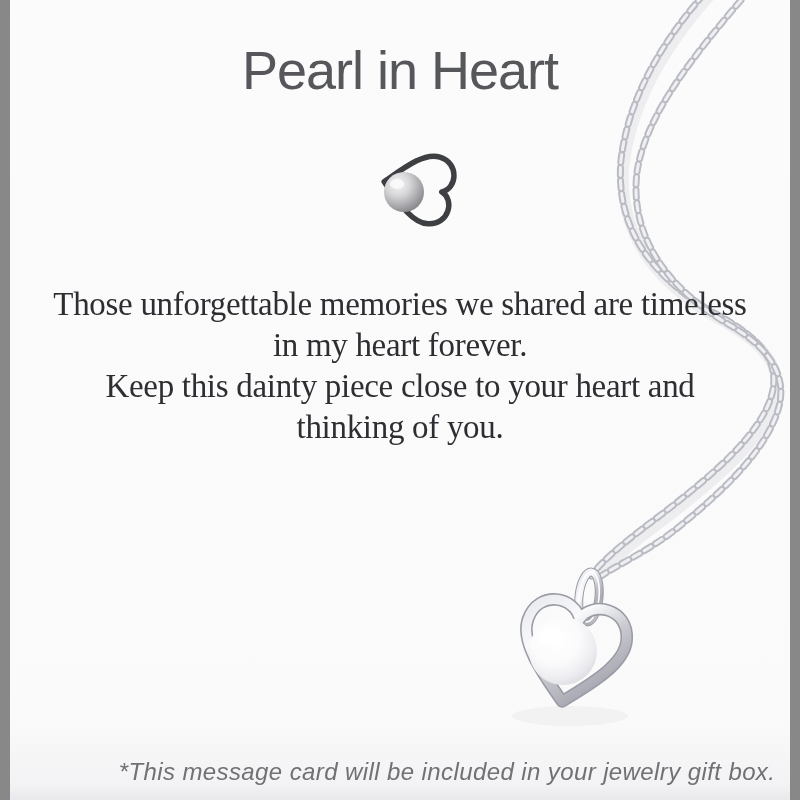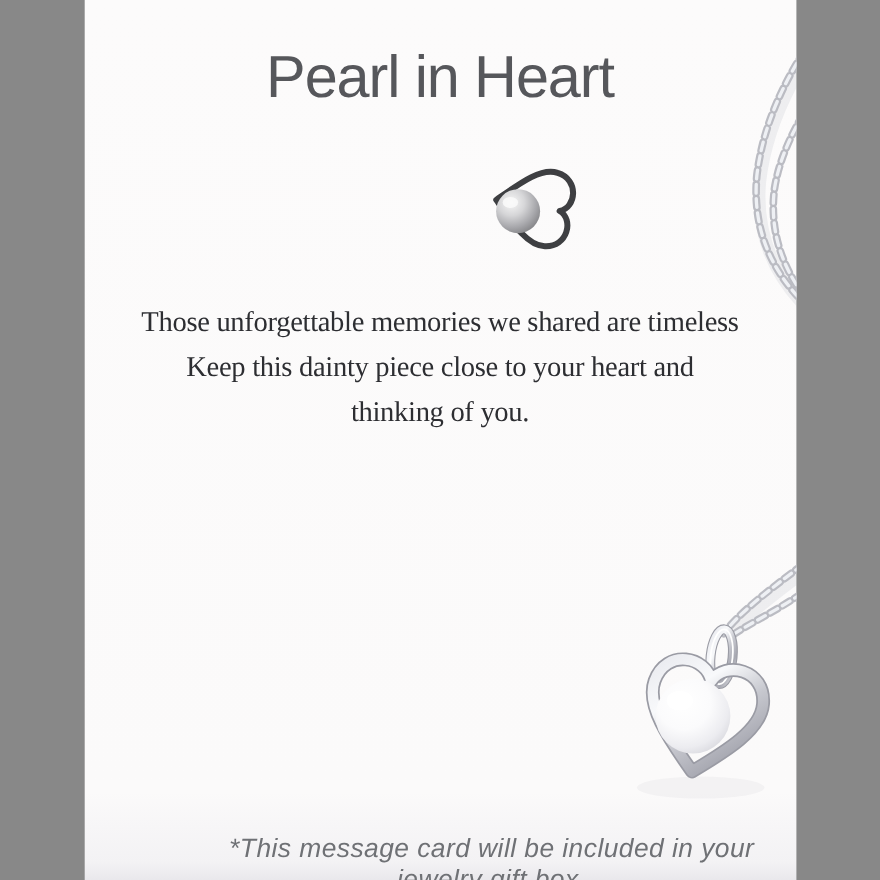--- a/index.html
+++ b/index.html
@@ -1,18 +1,18 @@
 <!DOCTYPE html>
 <html><head>
 <meta charset="utf-8">
 <style>
   html,body{margin:0;padding:0;background:#888;}
   .card{
     position:relative;
-    width:647px;height:800px;
+    width:780px;height:800px;
     margin:0 auto;
     background:#fbfafa;
     background:linear-gradient(180deg,#fcfbfb 0%,#fbfafa 90%,#f3f2f4 98%,#e9e8ec 100%);
     overflow:hidden;
     font-family:"Liberation Sans", sans-serif;
   }
   .title{
     position:absolute;
     top:40px;left:0;right:0;
     margin:0;
@@ -26,24 +26,24 @@
     z-index:3;
   }
   .emblem{
     position:absolute;
     left:358px;top:136px;
     width:104px;height:104px;
     z-index:3;
   }
   .message{
     position:absolute;
-    top:272px;left:0;right:0;
+    top:284px;left:0;right:0;
     text-align:center;
     font-family:"Liberation Serif", serif;
-    font-size:26px;
+    font-size:33px;
     line-height:41px;
     letter-spacing:-0.3px;
     color:#2d2e32;
     z-index:3;
   }
   .footnote{
     position:absolute;
     top:758px;left:0;right:0;
     padding-left:94px;
     text-align:center;
@@ -135,19 +135,20 @@
   <svg class="emblem" viewBox="-52 -52 104 104" aria-hidden="true">
     <g transform="rotate(100) scale(1.3)">
       <path d="M 0,-17 C -4,-28 -24,-27 -26,-11 C -28,1 -14,14 0,28 C 14,14 28,1 26,-11 C 24,-27 4,-28 0,-17 Z" fill="none" stroke="#3e3f42" stroke-width="4.2" stroke-linejoin="round"></path>
     </g>
     <circle cx="-16" cy="4" r="20" fill="url(#ipearl)"></circle>
     <ellipse cx="-23" cy="-4" rx="7" ry="5" fill="rgba(250,250,250,0.85)"></ellipse>
   </svg>
 
   <div class="message">
     <div>Those unforgettable memories we shared are timeless</div>
+    <div>in my heart forever.</div>
     <div>Keep this dainty piece close to your heart and</div>
     <div>thinking of you.</div>
   </div>
 
   <div class="footnote">*This message card will be included in your jewelry gift box.</div>
 
 </div>
 
 </body></html>

